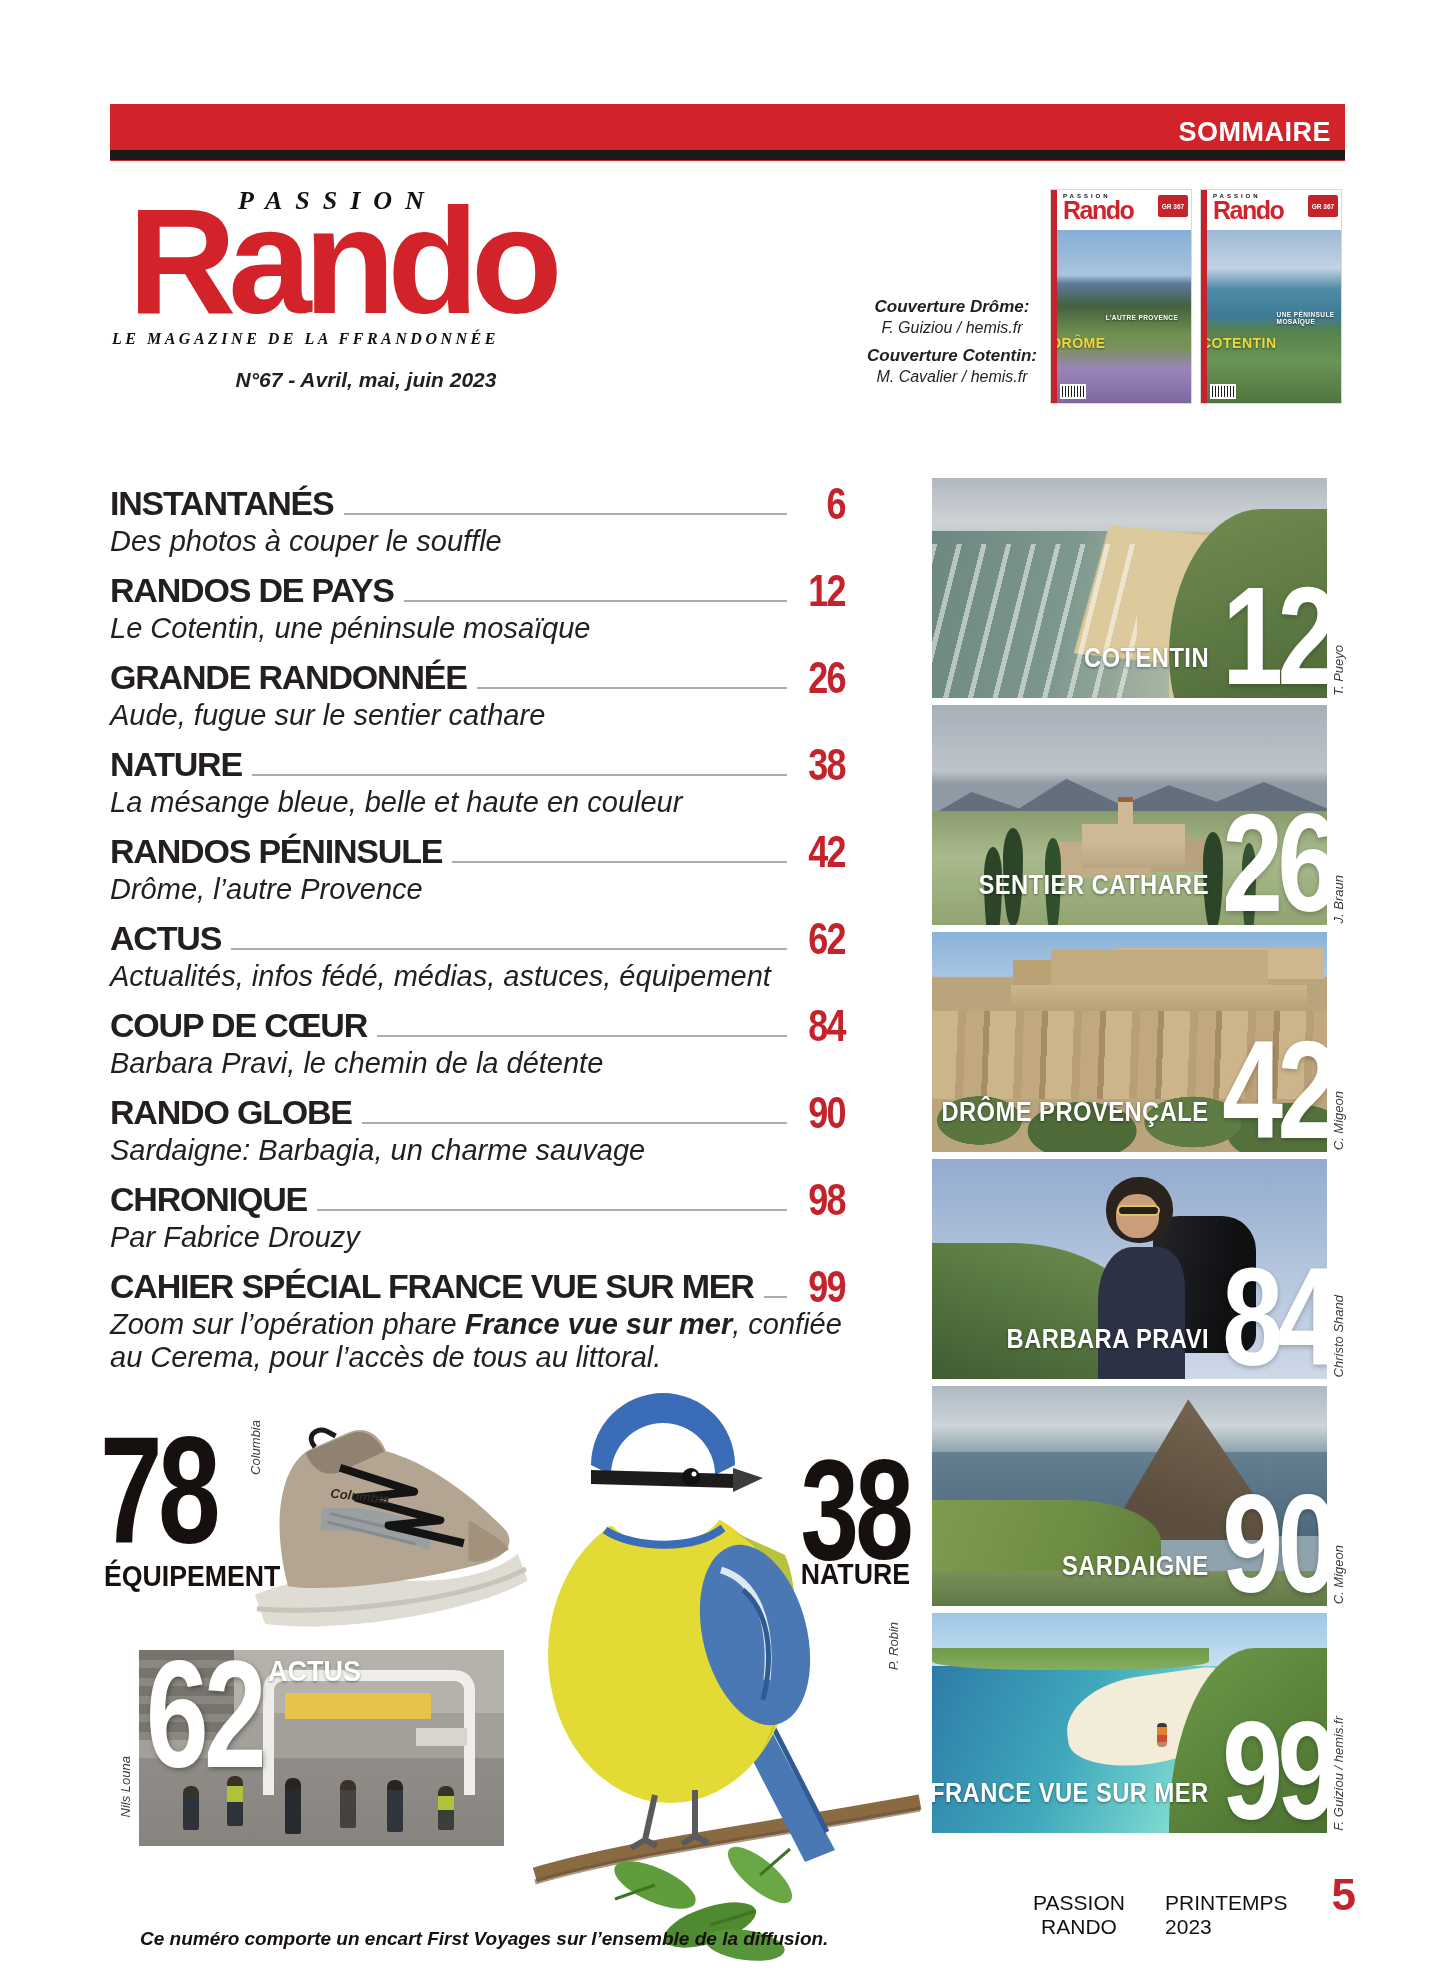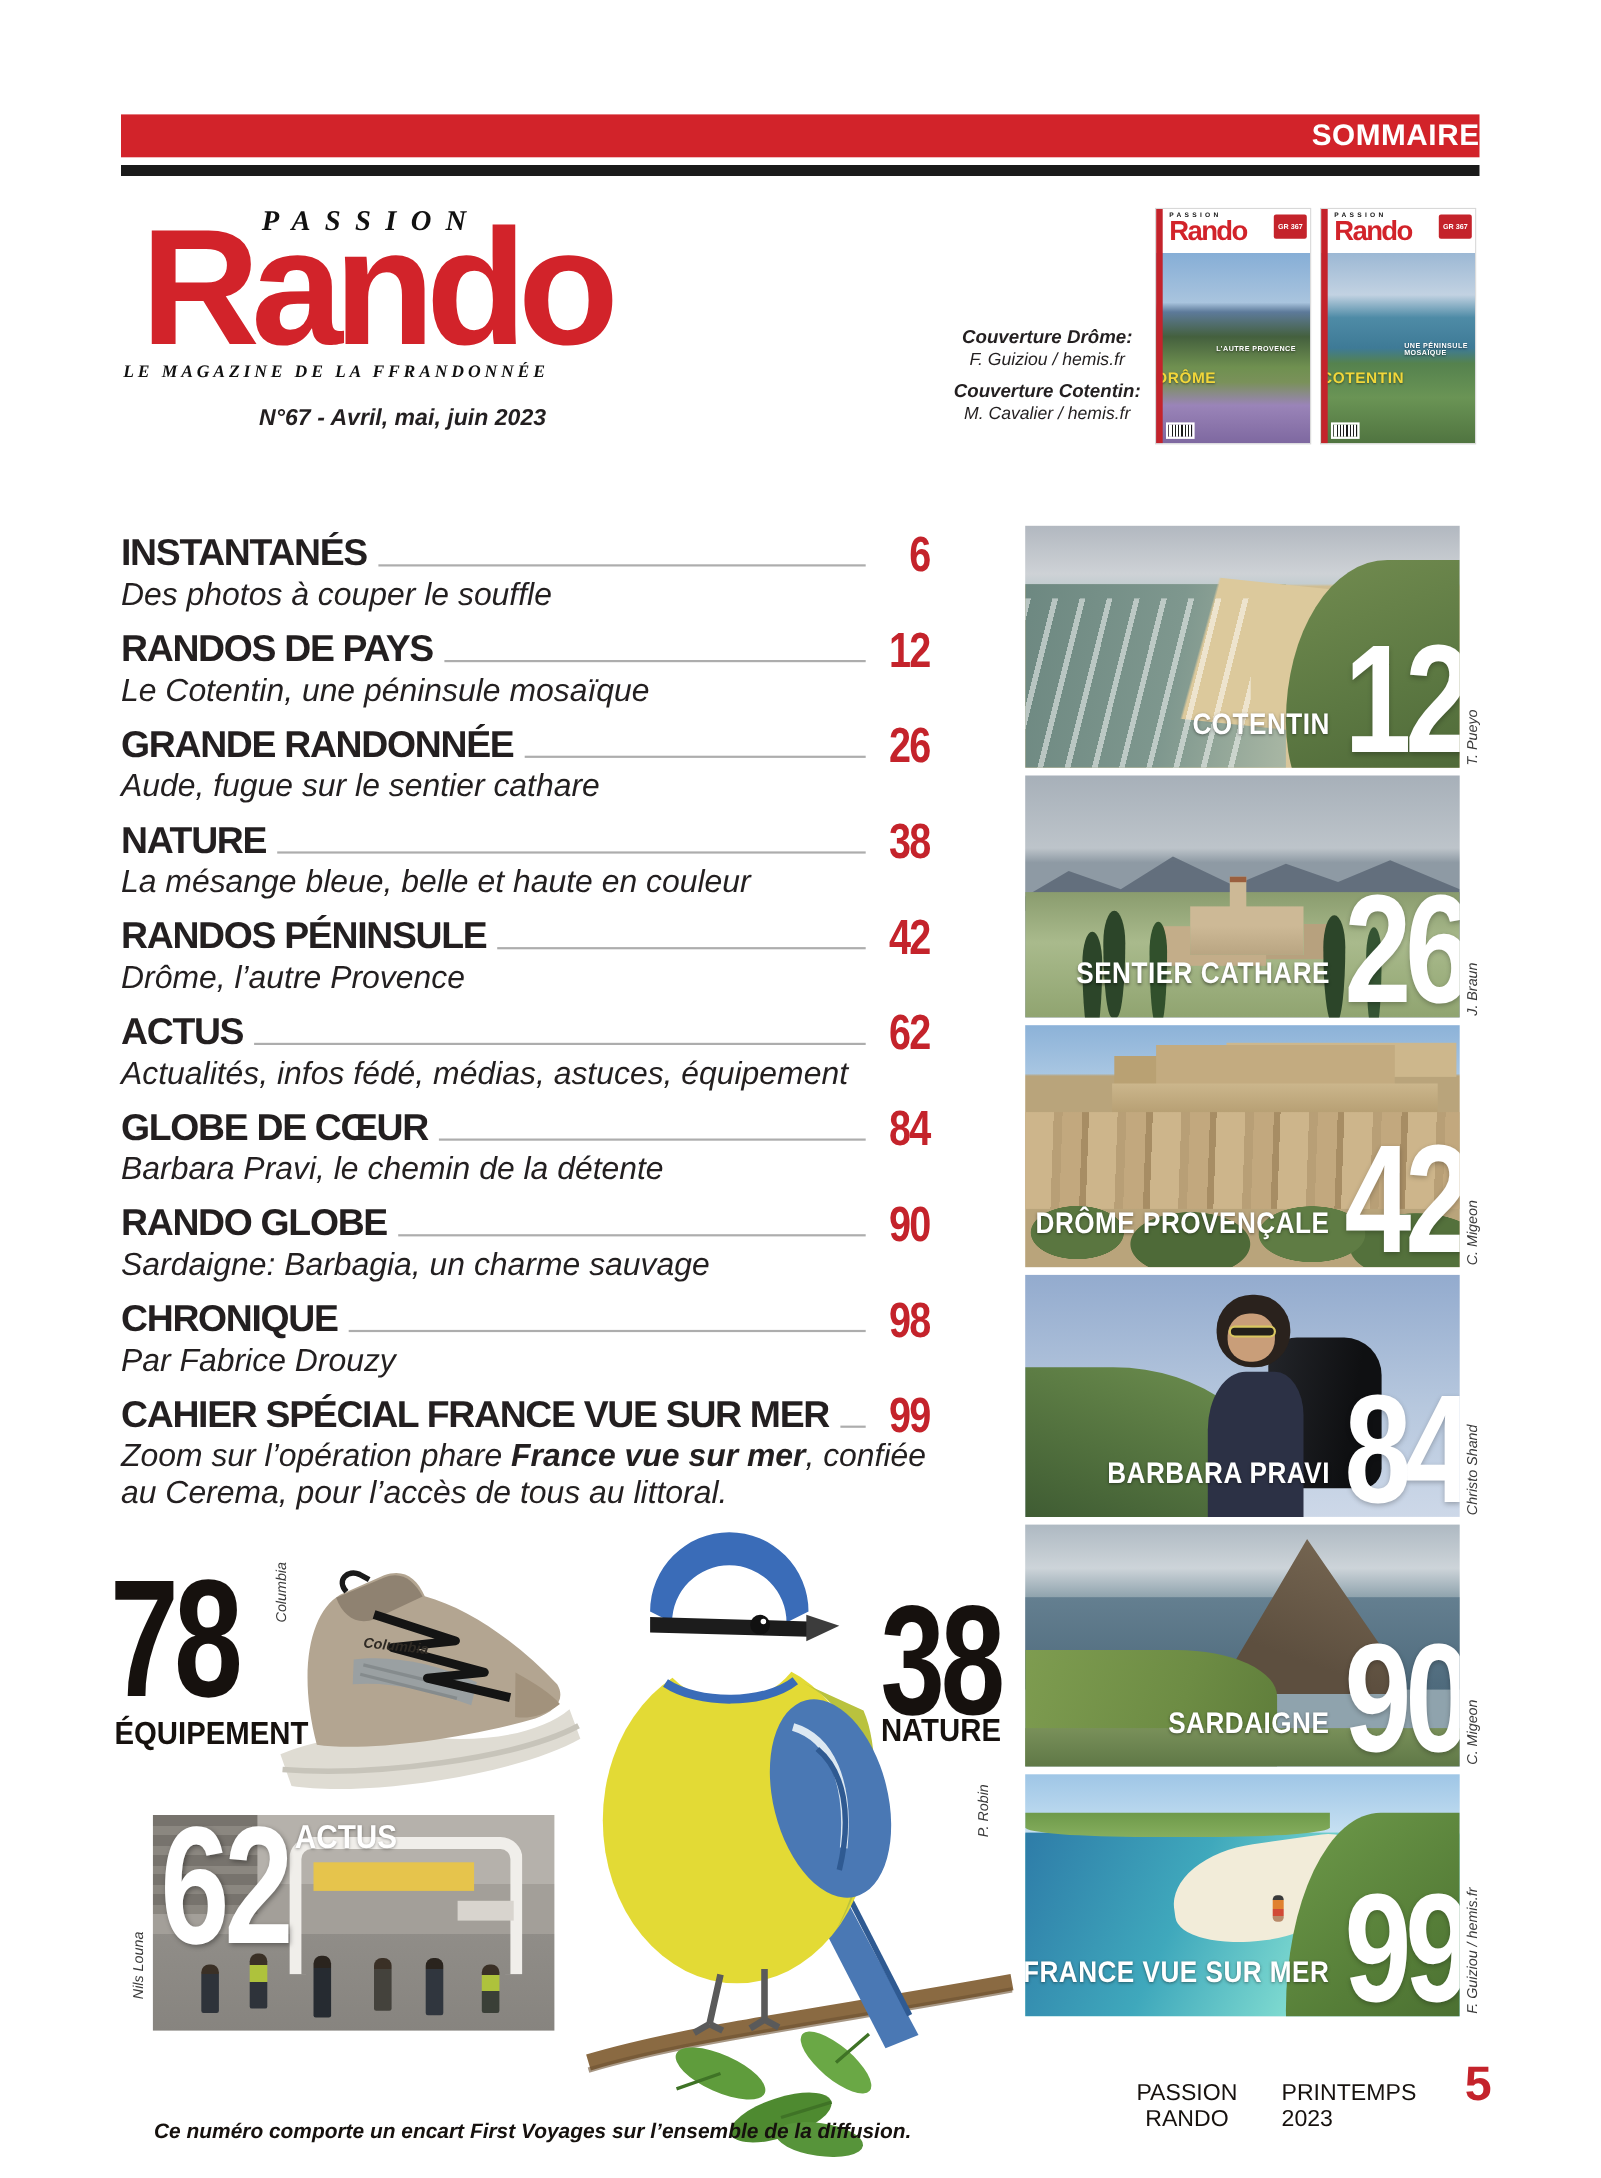--- a/index.html
+++ b/index.html
@@ -1,22 +1,22 @@
 <!DOCTYPE html>
 <html><head>
 <meta charset="utf-8">
 <style>
   * { margin:0; padding:0; box-sizing:border-box; }
   html,body { background:#fff; }
   body { font-family:"Liberation Sans", sans-serif; color:#231F20; }
   #page { position:relative; width:1455px; height:1980px; background:#fff; overflow:hidden; margin:0 auto; }
 
   
-  .bar-red { position:absolute; left:110px; top:104px; width:1235px; height:39px; background:#D2232A;
-             display:flex; align-items:center; justify-content:flex-end; }
+  .bar-red { position:absolute; left:110px; top:104px; width:1235px; height:57px; background:#D2232A;
+             display:flex; align-items:center; justify-content:flex-end; padding-right:14px; }
   .bar-red .sommaire { color:#fff; font-size:27px; font-weight:700; letter-spacing:.5px; }
   .bar-black { position:absolute; left:110px; top:150px; width:1235px; height:10px; background:#1a1a1a; }
 
   
   .m-overtitle { position:absolute; left:238px; top:186px; font-family:"Liberation Serif",serif; font-style:italic;
                  font-weight:700; font-size:26px; letter-spacing:13px; color:#111; }
   .m-logo { position:absolute; left:128px; top:198px; font-size:150px; line-height:.85; font-weight:700;
             letter-spacing:-8px; color:#D2232A; }
   .m-tagline { position:absolute; left:112px; top:330px; font-family:"Liberation Serif",serif; font-style:italic;
                font-weight:700; font-size:16px; letter-spacing:3.5px; color:#111; white-space:nowrap; }
@@ -256,21 +256,21 @@
     <div class="trow">
       <div class="tline">
           <span class="ttitle">ACTUS</span>
           <span class="lead"></span>
           <span class="tpg">62</span>
         </div>
       <div class="tsub">Actualités, infos fédé, médias, astuces, équipement</div>
     </div>
     <div class="trow">
       <div class="tline">
-          <span class="ttitle">GLOBE DE CŒUR</span>
+          <span class="ttitle">COUP DE CŒUR</span>
           <span class="lead"></span>
           <span class="tpg">84</span>
         </div>
       <div class="tsub">Barbara Pravi, le chemin de la détente</div>
     </div>
     <div class="trow">
       <div class="tline">
           <span class="ttitle">RANDO GLOBE</span>
           <span class="lead"></span>
           <span class="tpg">90</span>

